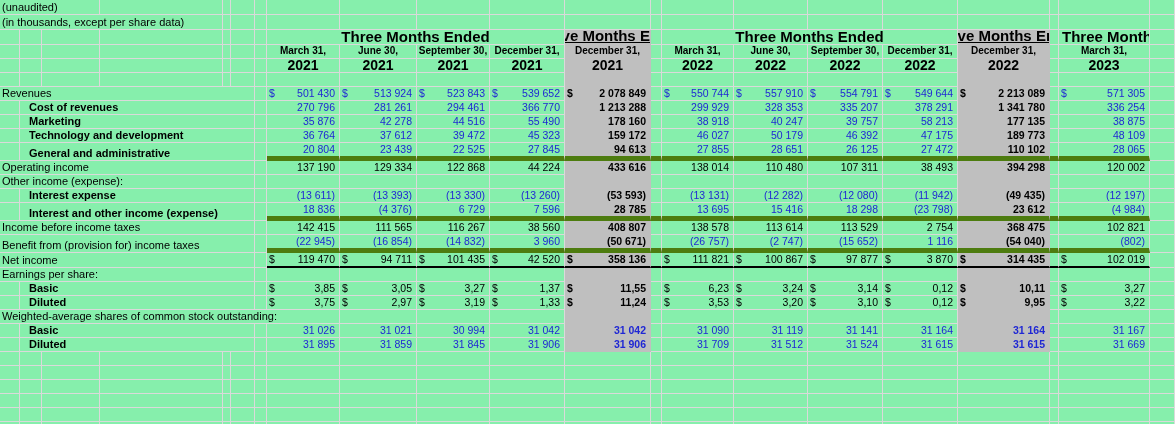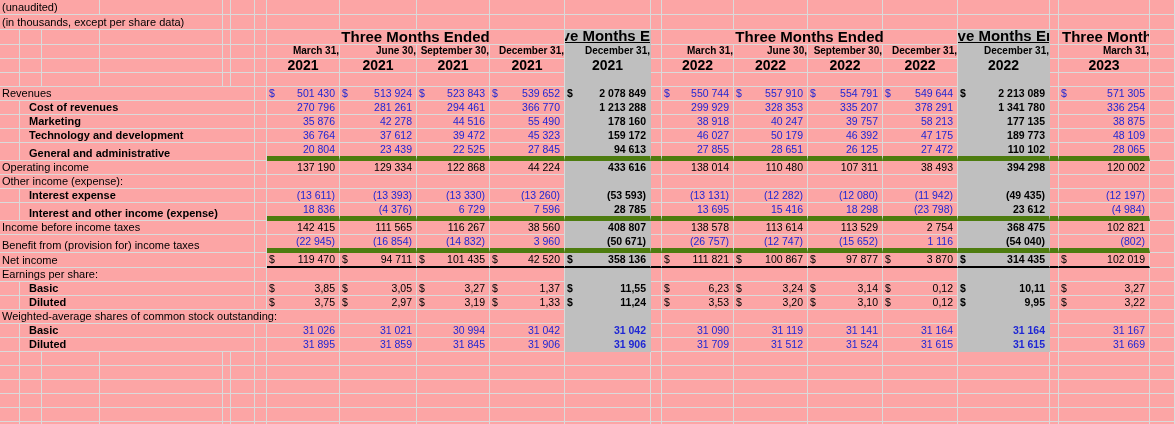--- a/index.html
+++ b/index.html
@@ -1,28 +1,28 @@
 <!DOCTYPE html>
 <html><head>
 <meta charset="utf-8">
 <style>
   html,body{margin:0;padding:0;background:#fff;}
-  .sheet{width:1175px;height:424px;overflow:hidden;background:#fca5a5;position:relative;}
+  .sheet{width:1175px;height:424px;overflow:hidden;background:#86efac;position:relative;}
   table{border-collapse:separate;border-spacing:0;table-layout:fixed;width:1175px;
         font-family:"Liberation Sans",sans-serif;font-size:11px;color:#000;}
   td{height:14px;padding:0;box-sizing:border-box;overflow:hidden;white-space:nowrap;
      vertical-align:bottom;line-height:12px;padding-bottom:1px;
      border-right:1px solid #dadada;border-bottom:1px solid #dadada;}
   tr.h15 td{height:15px;}
   .lbl{text-align:left;padding-left:2px;}
   .ind{padding-left:9px;font-weight:bold;}
   .num{text-align:right;padding-right:4px;position:relative;font-size:10.5px;}
   .num .ds{position:absolute;left:2px;bottom:1px;}
   .hc{font-weight:bold;text-align:center;font-size:15px;}
-  .hd{font-weight:bold;text-align:right;font-size:10px;margin-top:36px;}
+  .hd{font-weight:bold;text-align:center;font-size:10px;margin-top:36px;}
   .hy{font-weight:bold;text-align:center;font-size:14px;}
   .u{border-bottom:1px solid #000;padding:0 3px;white-space:nowrap;}
   .clip{display:flex;justify-content:center;overflow:hidden;width:100%;}
   .blue{color:#1f27d4;}
   .bold{font-weight:bold;}
   .gray{background:#bfbfbf;border-right-color:#bfbfbf;border-bottom-color:#bfbfbf;}
   .sum{border-bottom:5px solid #4d7c0f;}
   .tot{border-bottom:2px solid #000;}
 </style>
 </head>
@@ -380,21 +380,21 @@
         <tr>
           <td class="lbl" colspan="6">Benefit from (provision for) income taxes</td>
           <td></td>
           <td class="num blue sum"><span>(22 945)</span></td>
           <td class="num blue sum"><span>(16 854)</span></td>
           <td class="num blue sum"><span>(14 832)</span></td>
           <td class="num blue sum"><span>3 960</span></td>
           <td class="num gray bold sum"><span>(50 671)</span></td>
           <td class="sum"></td>
           <td class="num blue sum"><span>(26 757)</span></td>
-          <td class="num blue sum"><span>(12 747)</span></td>
+          <td class="num blue sum"><span>(2 747)</span></td>
           <td class="num blue sum"><span>(15 652)</span></td>
           <td class="num blue sum"><span>1 116</span></td>
           <td class="num gray bold sum"><span>(54 040)</span></td>
           <td class="sum"></td>
           <td class="num blue sum"><span>(802)</span></td>
           <td></td>
         </tr>
         <tr>
           <td class="lbl" colspan="6">Net income</td>
           <td></td>

